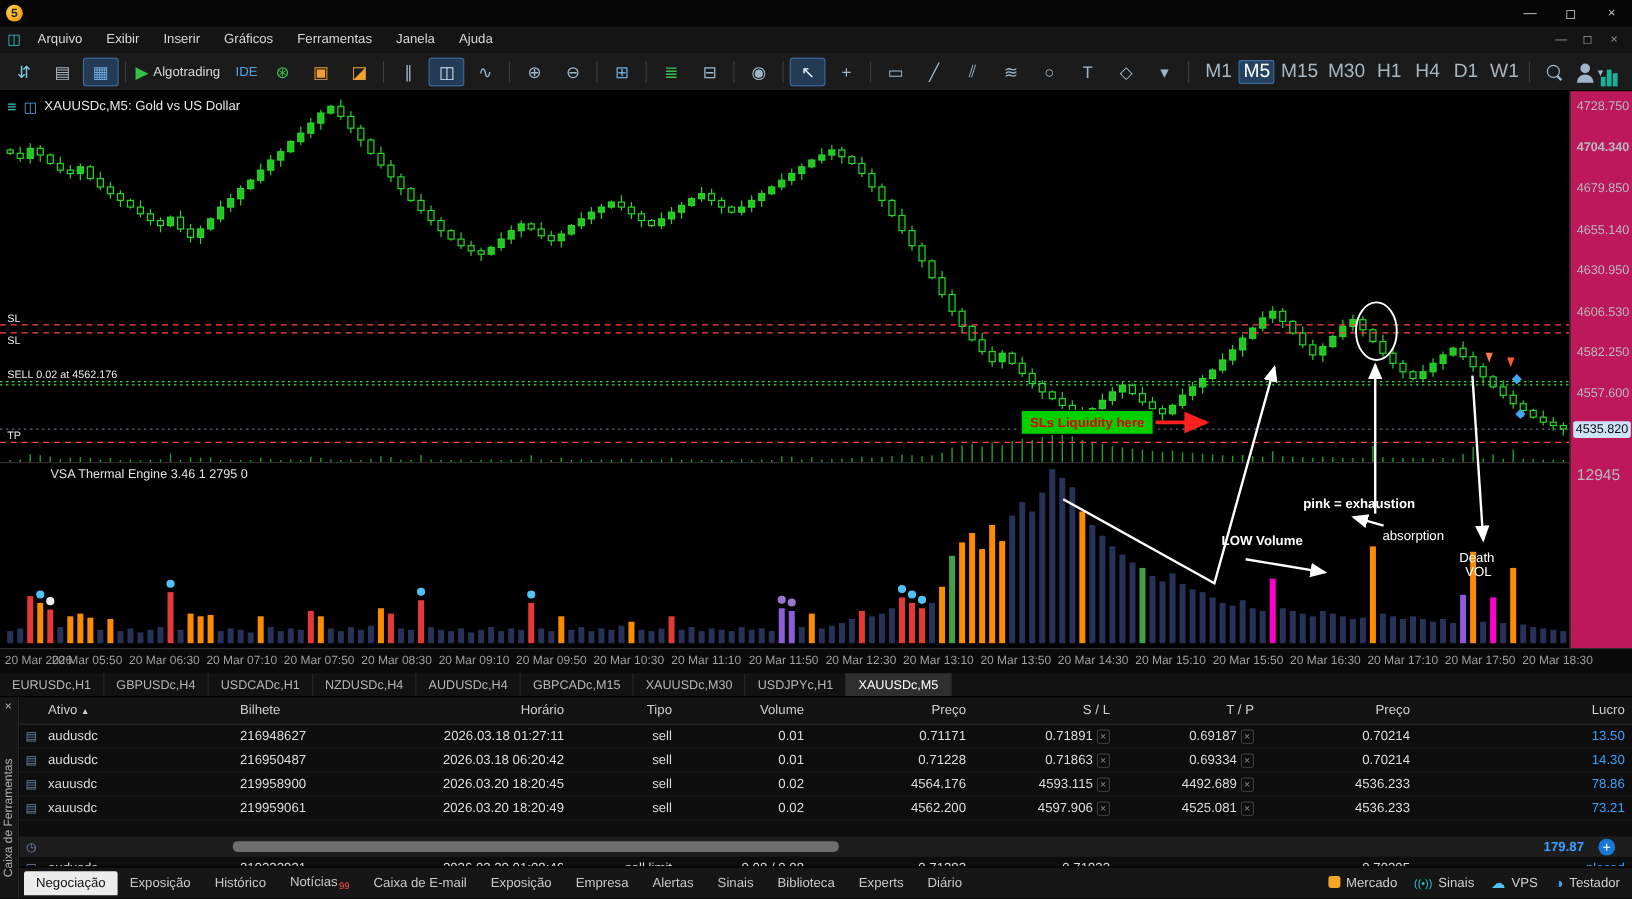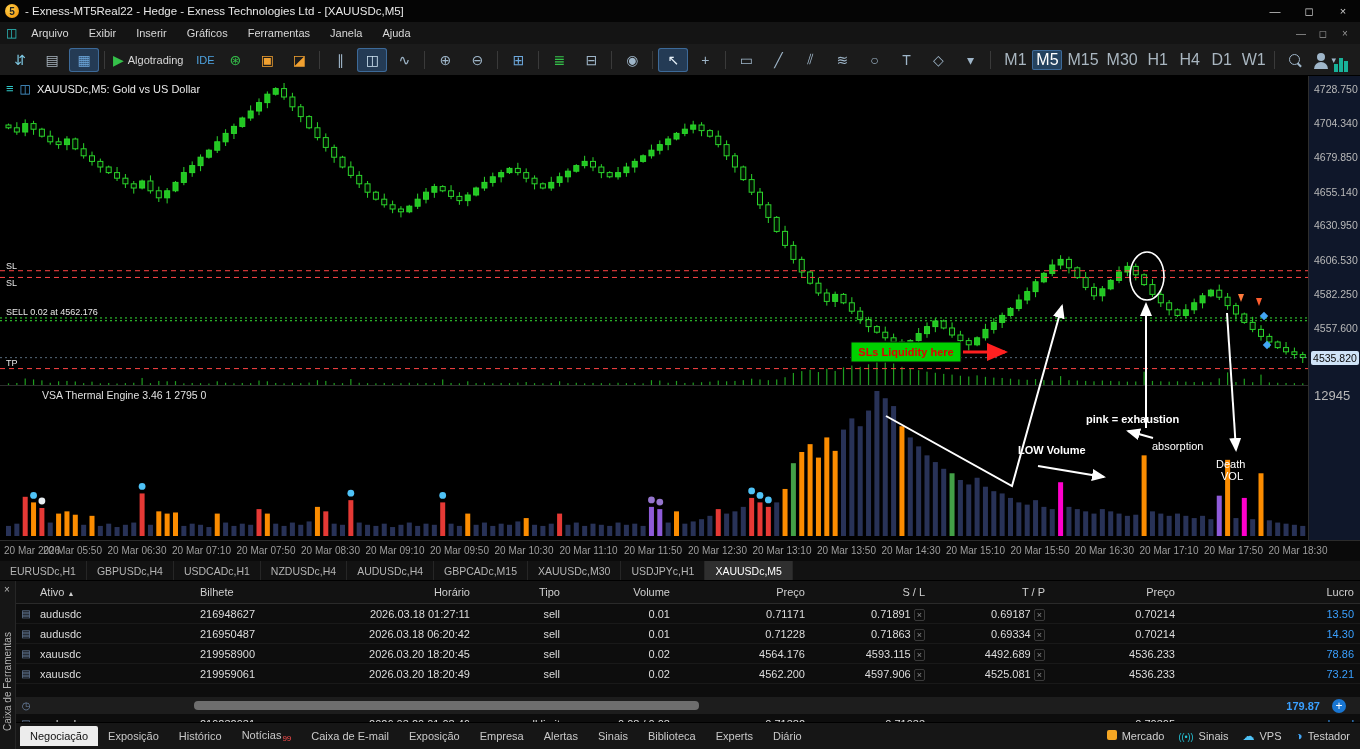--- a/index.html
+++ b/index.html
@@ -33,21 +33,21 @@
   .icon-search:after{content:"";position:absolute;width:5px;height:1.6px;background:#9fb6c9;transform:rotate(45deg);left:7px;top:9px;}
   .icon-user{width:8px;height:8px;background:#9fb6c9;border-radius:50%;position:relative;top:-3px;}
   .icon-user:after{content:"";position:absolute;width:14px;height:7px;background:#9fb6c9;border-radius:7px 7px 0 0;left:-3px;top:9px;}
   #dom-icon{right:4px;top:48px;width:22px;height:24px;display:flex;align-items:flex-end;gap:1px;}
   #dom-icon i{display:block;width:4px;background:#18b29a;}
   
   #main-chart-wrap{left:0;top:76px;width:1308px;height:309px;background:#000;}
   #chart-header{left:6px;top:81px;display:flex;align-items:center;gap:6px;color:#e8e8e8;font-size:11px;z-index:5;}
   #chart-header .hamburger{color:#2ec4c4;font-size:13px;}
   #chart-header .sym-ic{color:#4ea3e0;font-size:12px;}
-  #price-scale{left:1308px;top:76px;width:52px;height:485px;background:#0f172a;border-left:1px solid #2e2e2e;box-sizing:border-box;}
+  #price-scale{left:1308px;top:76px;width:52px;height:485px;background:#be185d;border-left:1px solid #2e2e2e;box-sizing:border-box;}
   .pl{position:absolute;left:5px;color:#b9b9b9;font-size:10.5px;}
   #cur-price-tag{position:absolute;left:2px;width:48px;background:#cfe3f7;color:#0a0a0a;font-size:10.5px;text-align:center;border-radius:2px;padding:1px 0;}
   #vsa-scale-max{position:absolute;left:5px;color:#b9b9b9;font-size:13px;}
   #vsa-wrap{left:0;top:385px;width:1308px;height:155px;background:#000;border-top:1px solid #2c2c2c;box-sizing:border-box;}
   #vsa-title{left:6px;top:389px;color:#e0e0e0;font-size:10.5px;z-index:5;margin-left:36px;}
   #overlay{left:0;top:76px;width:1308px;height:464px;pointer-events:none;z-index:6;}
   
   #time-axis{left:0;top:540px;width:1360px;height:21px;background:#0a0a0a;border-top:1px solid #2c2c2c;box-sizing:border-box;}
   .tl{position:absolute;top:4px;color:#9e9e9e;font-size:10px;white-space:nowrap;}
   
@@ -81,21 +81,20 @@
   .sq{width:10px;height:10px;border-radius:2px;display:inline-block;}
   text{font-family:"Liberation Sans",sans-serif;}
 </style>
 </head>
 <body>
 
 <div id="app">
 
   <div id="titlebar" class="abs">
     <div id="mt5-logo">5</div>
-    <div id="title-text">- Exness-MT5Real22 - Hedge - Exness Technologies Ltd - [XAUUSDc,M5]</div>
     <div class="win-controls">
       <div class="win-btn">—</div>
       <div class="win-btn">◻</div>
       <div class="win-btn">×</div>
     </div>
   </div>
 
   <div id="menubar" class="abs">
     <span class="chart-mini">◫</span>
     <div id="menu-items" style="display:flex;">
@@ -919,21 +918,21 @@
       <line x1="1153" y1="362" x2="1128" y2="355" stroke="#fff" stroke-width="2" marker-end="url(#ahw)"></line>
       <text x="1086" y="347" fill="#fff" font-size="11" font-weight="bold">pink = exhaustion</text>
       <text x="1018" y="378" fill="#fff" font-size="11" font-weight="bold">LOW Volume</text>
       <text x="1152" y="374" fill="#fff" font-size="11">absorption</text>
       <text x="1216" y="392" fill="#fff" font-size="11">Death</text>
       <text x="1221" y="404" fill="#fff" font-size="11">VOL</text>
     </svg>
 
   <div id="price-scale" class="abs">
       <div class="pl" style="top: 6.55px;">4728.750</div>
-      <div class="pl" style="top: 40.724px;">4704.340</div>
+      <div class="pl" style="top: 40.724px; font-weight: bold;">4704.340</div>
       <div class="pl" style="top: 75.01px;">4679.850</div>
       <div class="pl" style="top: 109.604px;">4655.140</div>
       <div class="pl" style="top: 143.47px;">4630.950</div>
       <div class="pl" style="top: 177.658px;">4606.530</div>
       <div class="pl" style="top: 211.65px;">4582.250</div>
       <div class="pl" style="top: 246.16px;">4557.600</div>
       <div id="cur-price-tag" style="top: 274.652px;">4535.820</div>
       <div id="vsa-scale-max" style="top: 312px;">12945</div>
     </div>
 

